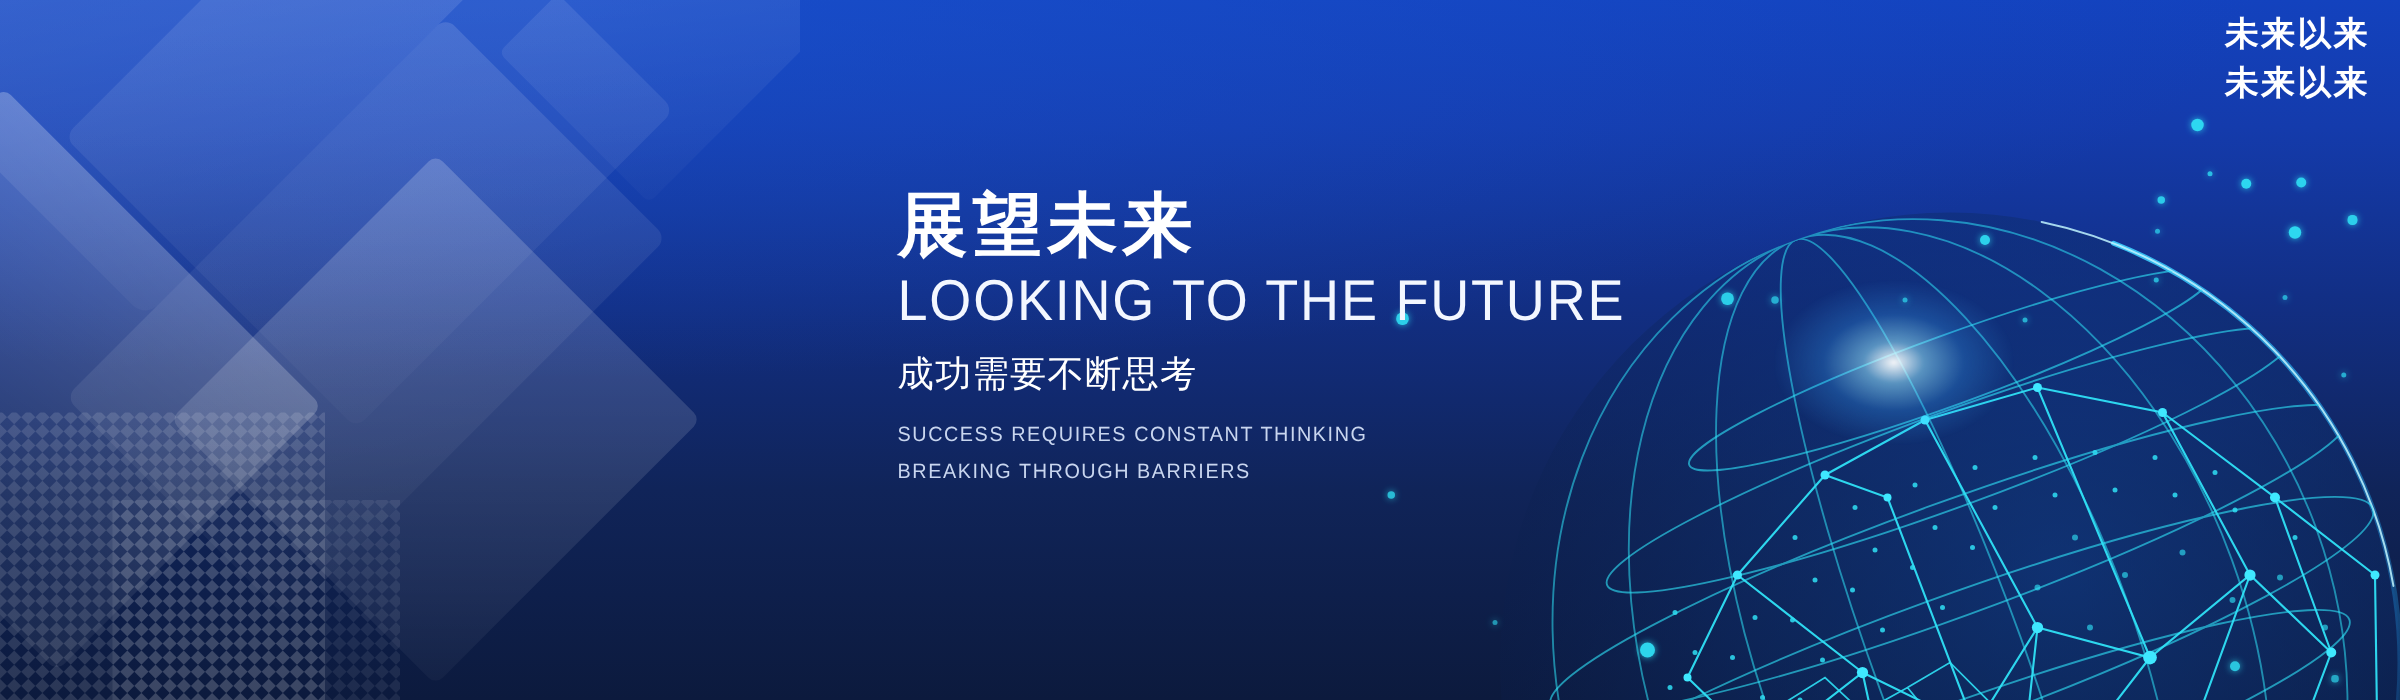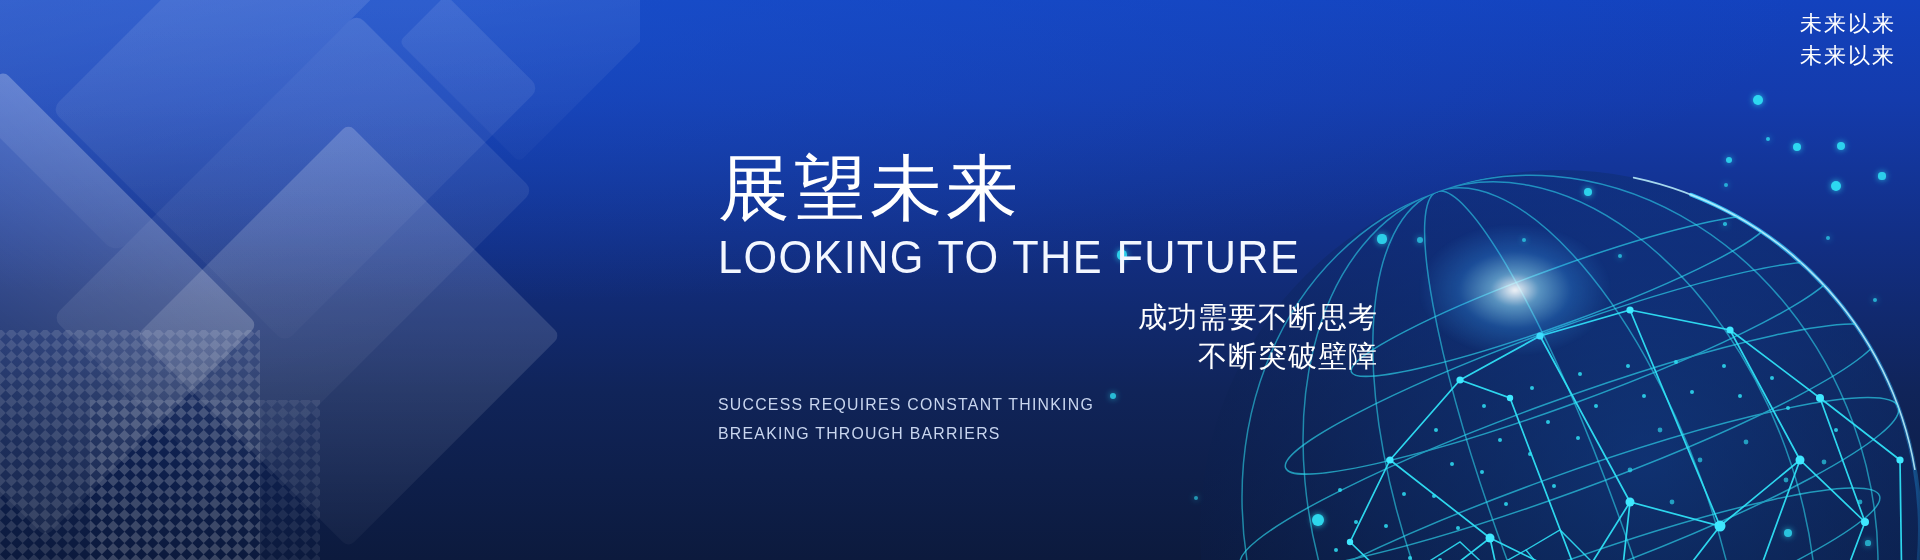--- a/index.html
+++ b/index.html
@@ -50,23 +50,23 @@
   }
 
   
   .copy {
     position:absolute;
     left:718px; top:150px;
     width:660px;
     color:#fff;
   }
   .headline-cn {
-    font-size:72px;
+    font-size:56px;
     line-height:1.06;
-    font-weight:400;
+    font-weight:700;
     letter-spacing:4px;
     color:#ffffff;
     white-space:nowrap;
   }
   .headline-en {
     margin-top:6px;
     font-size:46px;
     line-height:1.12;
     font-weight:300;
     letter-spacing:1.5px;
@@ -76,43 +76,42 @@
     transform-origin:left center;
   }
   .sub-cn {
     margin-top:14px;
     font-size:29px;
     line-height:1.35;
     font-weight:400;
     letter-spacing:1px;
     color:#ffffff;
     white-space:nowrap;
-    text-align:right;
   }
   .sub-en {
     margin-top:14px;
     font-size:16.5px;
     line-height:1.75;
     font-weight:300;
     letter-spacing:1.3px;
     color:#c9d6ef;
     white-space:nowrap;
     transform:scaleX(0.96);
     transform-origin:left center;
   }
 
   
   .corner-slogan {
     position:absolute;
     right:24px; top:8px;
     text-align:left;
     color:#ffffff;
-    font-size:22px;
+    font-size:27px;
     line-height:1.45;
-    font-weight:400;
+    font-weight:700;
     letter-spacing:2px;
   }
 </style>
 </head>
 <body>
 
 <div class="banner">
 
   <div class="deco-left">
     <svg viewBox="0 0 640 560" xmlns="http://www.w3.org/2000/svg" aria-hidden="true">
@@ -411,21 +410,20 @@
       <i style="left: 1193.8px; top: 495.8px; width: 4.4px; height: 4.4px; opacity: 0.62;"></i>
       <i style="left: 1784px; top: 529px; width: 8px; height: 8px; opacity: 0.85;"></i>
       <i style="left: 1865.4px; top: 540.4px; width: 5.2px; height: 5.2px; opacity: 0.7;"></i>
     </div>
 
   <div class="copy">
     <div class="headline-cn">展望未来</div>
     <div class="headline-en">LOOKING TO THE FUTURE</div>
     <div class="sub-cn">
       <div>成功需要不断思考</div>
-      <div>不断突破壁障</div>
     </div>
     <div class="sub-en">
       <div>SUCCESS REQUIRES CONSTANT THINKING</div>
       <div>BREAKING THROUGH BARRIERS</div>
     </div>
   </div>
 
   <div class="corner-slogan">
     <div>未来以来</div>
     <div>未来以来</div>

